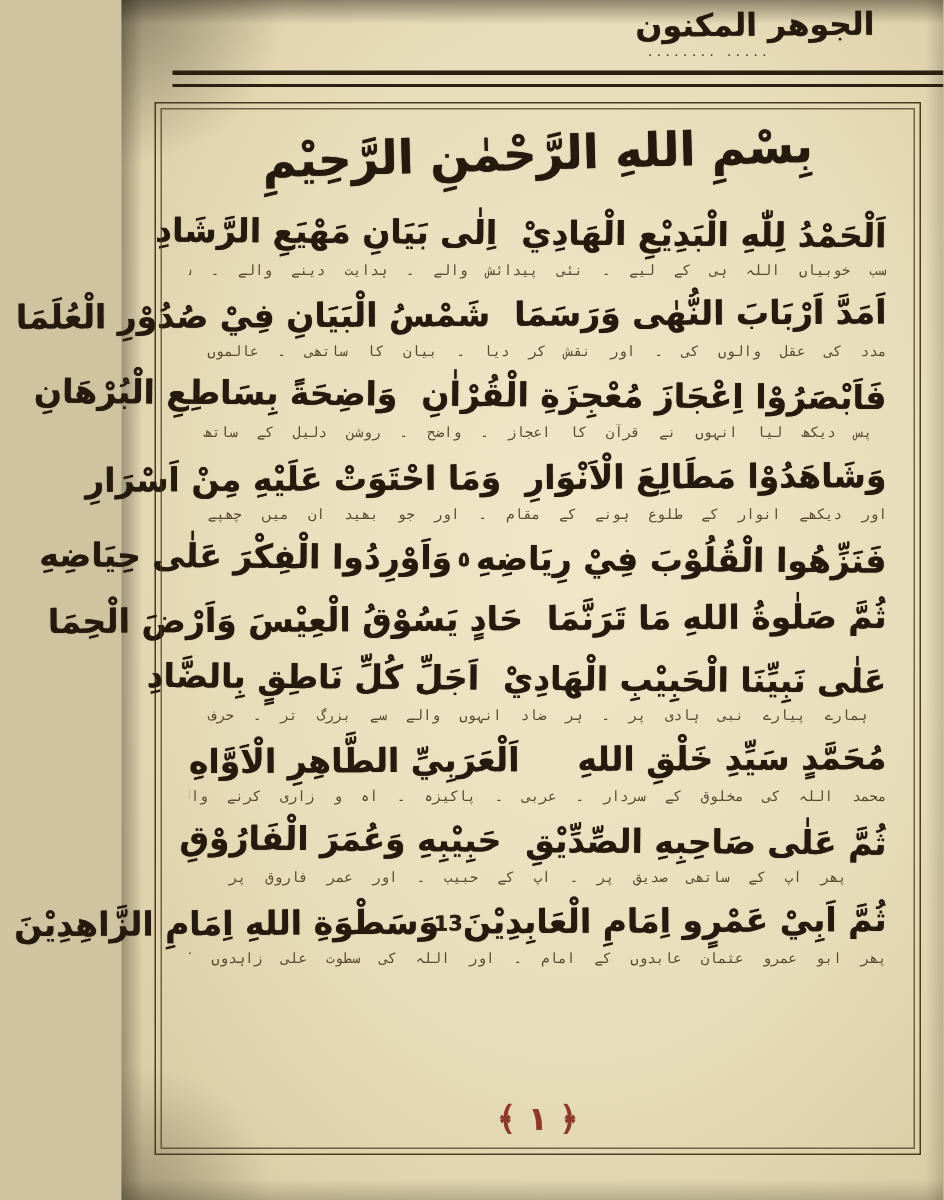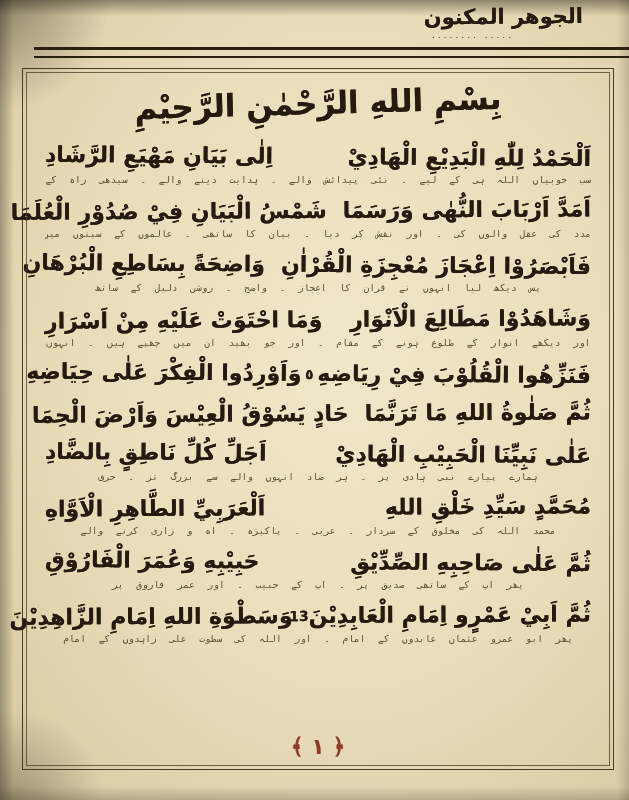--- a/index.html
+++ b/index.html
@@ -2,21 +2,21 @@
 <html lang="ar" dir="rtl"><head>
 <meta charset="utf-8">
 <style>
   html,body{margin:0;padding:0;}
   body{
     width:629px;height:800px;overflow:hidden;
     font-family:"DejaVu Sans", sans-serif;
     background:#cfc3a0;
   }
   .page{
-    position:relative;width:629px;height:800px;
+    position:relative;width:548px;height:800px;
     background:
       linear-gradient(180deg, rgba(35,30,20,.45) 0, rgba(35,30,20,0) 16px),
       linear-gradient(90deg, rgba(35,30,20,0) calc(100% - 12px), rgba(35,30,20,.18) 100%),
       linear-gradient(270deg, rgba(35,30,20,0) calc(100% - 14px), rgba(35,30,20,.35) 100%),
       linear-gradient(0deg, rgba(35,30,20,.22) 0, rgba(35,30,20,0) 14px),
       radial-gradient(circle at 0 0, rgba(30,25,18,.40), rgba(30,25,18,0) 110px),
       radial-gradient(circle at 2% 100%, rgba(30,25,18,.30), rgba(30,25,18,0) 90px),
       radial-gradient(ellipse at 55% 45%, #f0e7c9 0%, #e8ddba 55%, #d6c89e 100%);
     color:#241a0e;
   }

